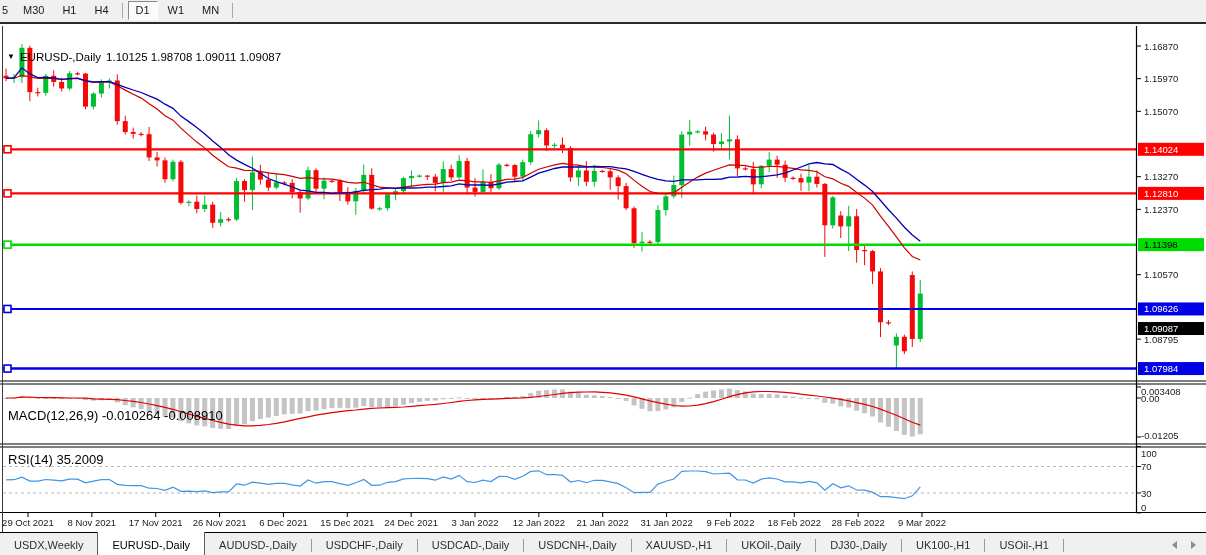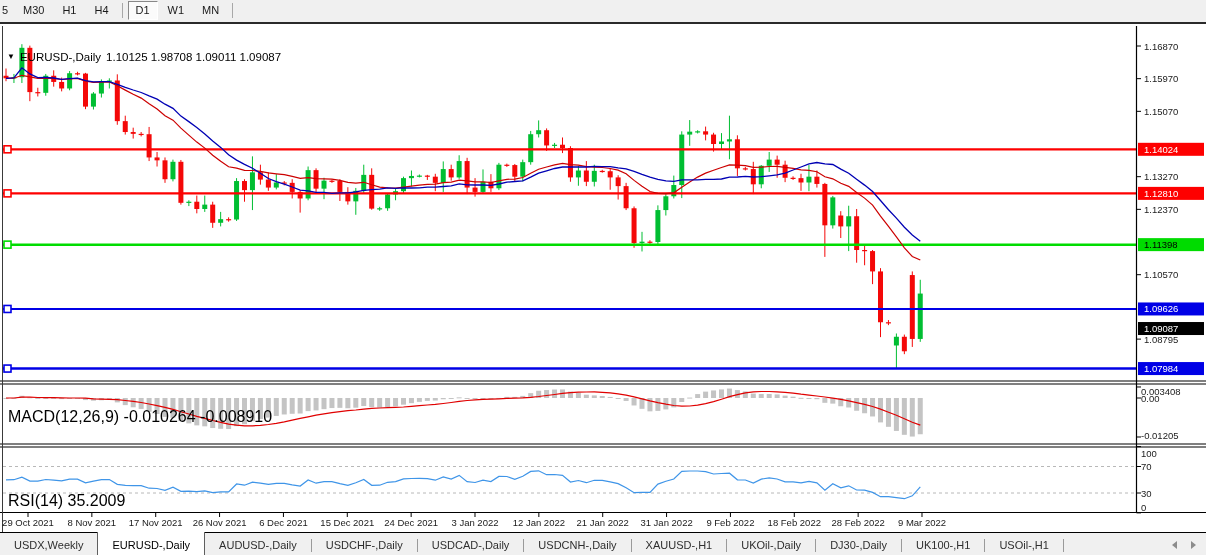--- a/index.html
+++ b/index.html
@@ -12,23 +12,23 @@
           border:1px solid transparent;background:transparent;cursor:default;}
   .tf-btn.partial{width:8px;padding:0 2px 0 0;overflow:hidden;}
   .tf-btn.active{background:#fbfbfb;border-color:#888 #fff #fff #888;}
   .tf-sep{width:1px;height:15px;background:#a8a8a8;margin:0 4px;}
   
   .chartwin{position:absolute;left:0;top:22px;width:1206px;height:533px;background:#fff;
             border-top:2px solid #2a2a2a;}
   .chart-title{position:absolute;left:7px;top:27px;font-size:11.5px;color:#000;
                display:flex;align-items:center;gap:5px;z-index:5;}
   .chart-title .tri{font-size:8px;line-height:10px;}
-  .ind-label{position:absolute;left:8px;font-size:16px;color:#000;z-index:5;}
+  .ind-label{position:absolute;left:8px;font-size:13px;color:#000;z-index:5;}
   .macd-label{top:384px;}
-  .rsi-label{top:468px;}
+  .rsi-label{top:428px;}
   svg#chart-svg{position:absolute;left:0;top:0;z-index:1;}
   
   .tabbar{position:absolute;left:0;bottom:0;width:1206px;height:24px;background:#f0f0f0;
           display:flex;align-items:stretch;z-index:6;}
   .tab{display:flex;align-items:center;padding:0 14px;font-size:11px;color:#2e2e2e;
        white-space:nowrap;cursor:default;}
   .tab.active{background:#fff;border-left:1px solid #5f5f5f;border-right:1px solid #5f5f5f;
               margin-top:-1px;color:#000;}
   .tab-sep{width:1px;height:13px;background:#9a9a9a;align-self:center;}
   .tab-arrows{margin-left:auto;display:flex;align-items:center;gap:14px;padding-right:10px;}

